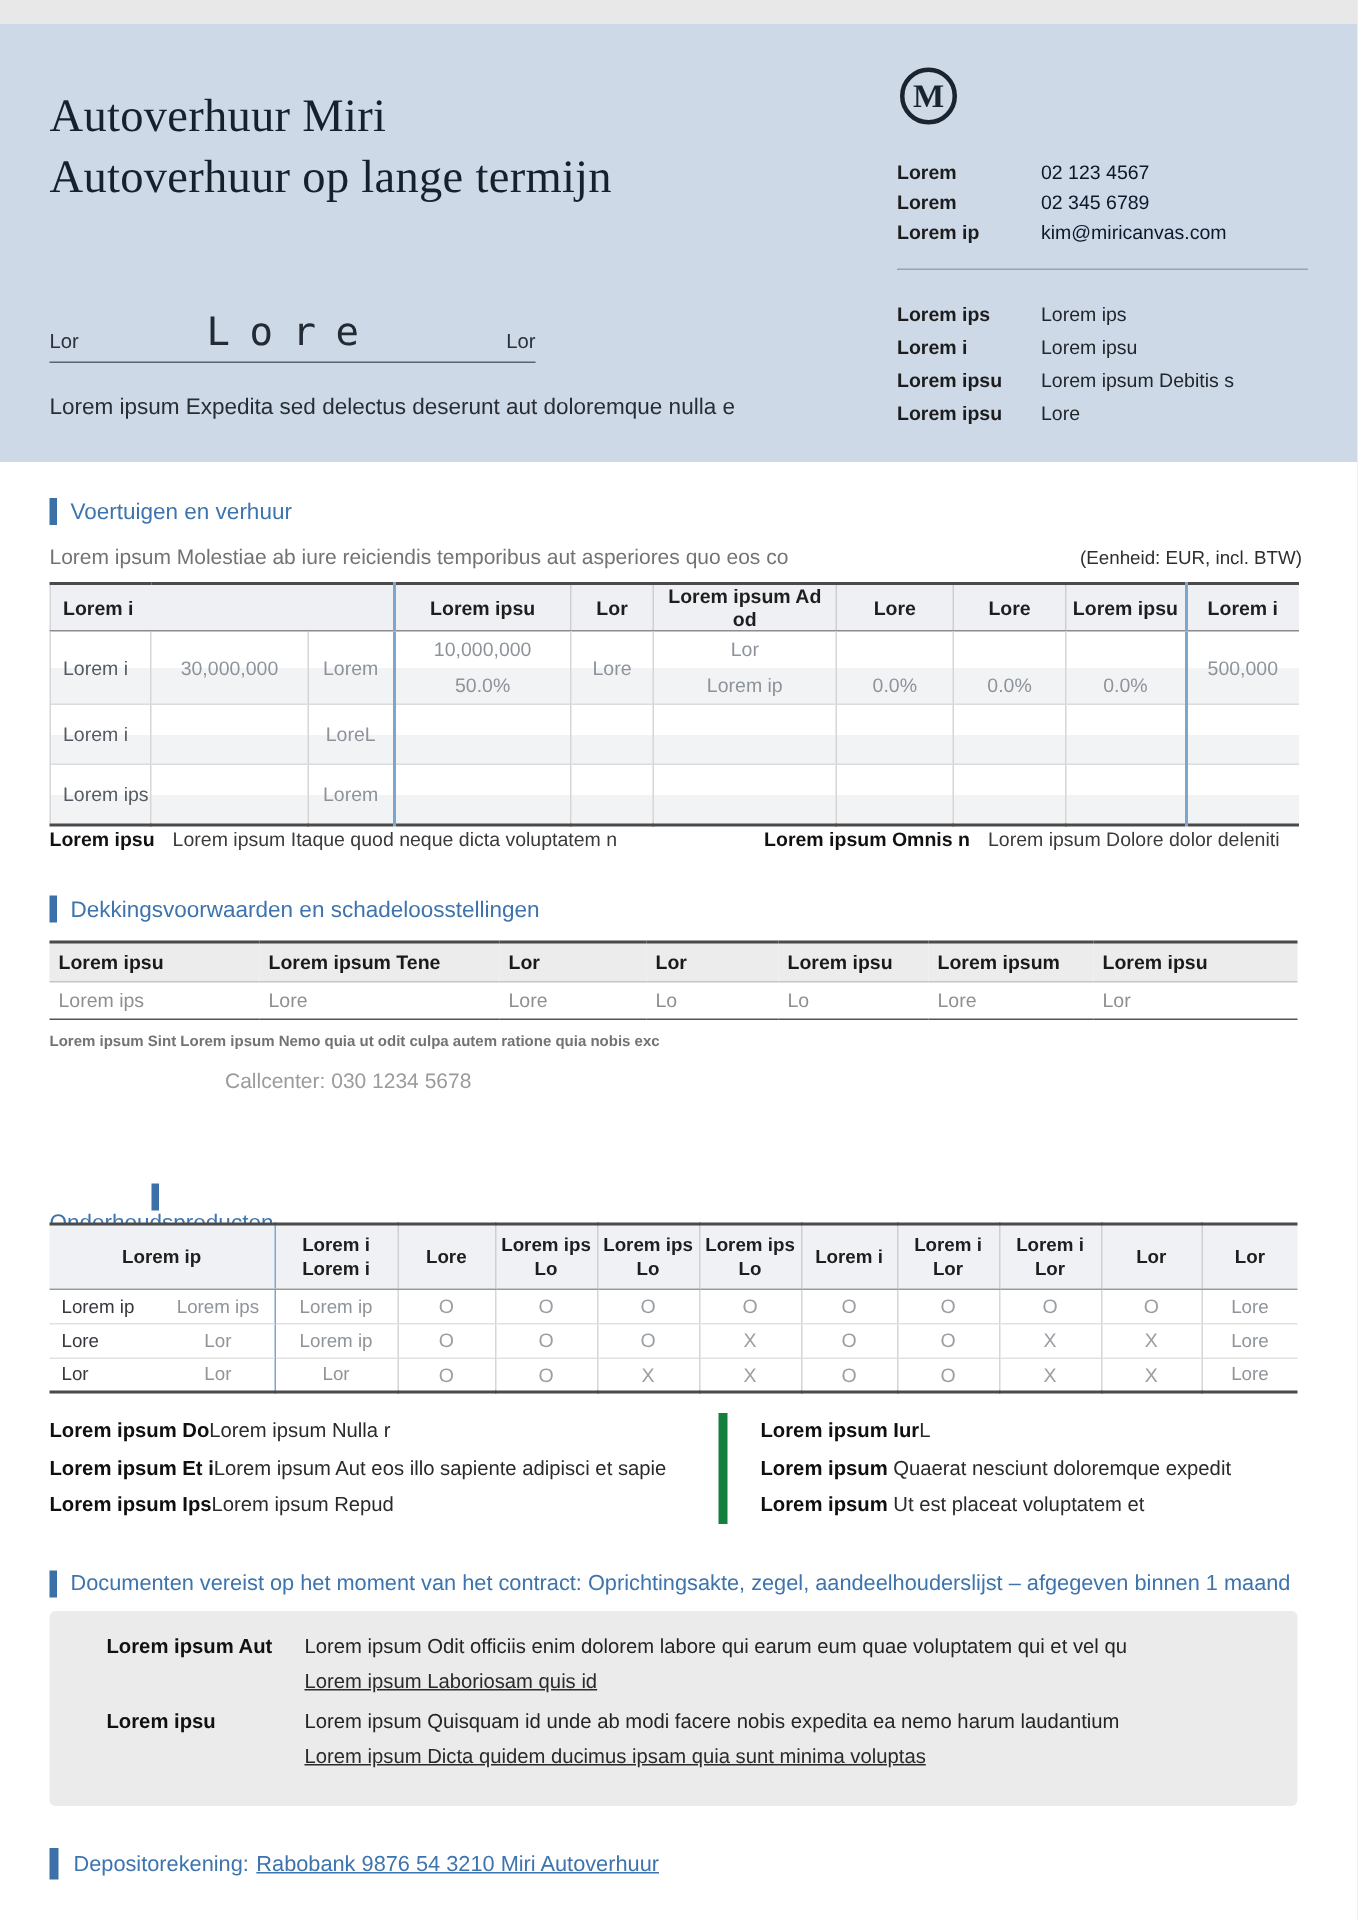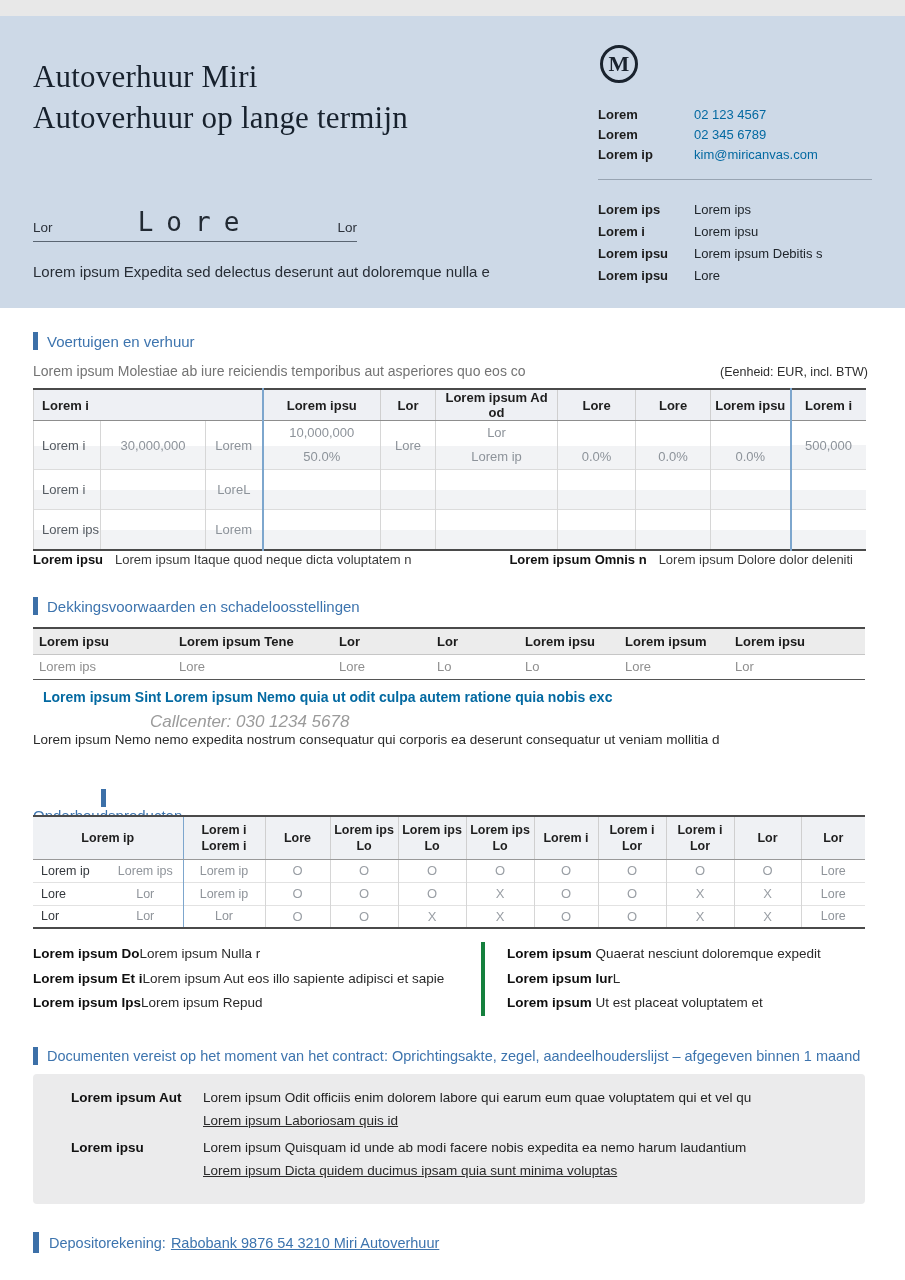--- a/index.html
+++ b/index.html
@@ -12,21 +12,21 @@
   
   .hdr { position:absolute; left:0; top:0; width:905px; height:292px; background:#cdd9e7; }
   .title { position:absolute; left:33px; top:40px; font-family:"Liberation Serif", serif;
            font-size:31px; line-height:41px; color:#17212d; letter-spacing:.2px; }
   .logo { position:absolute; left:600px; top:29px; width:38px; height:38px; border:3px solid #1a232e;
           border-radius:50%; display:flex; align-items:center; justify-content:center;
           font-family:"Liberation Serif", serif; font-weight:bold; font-size:22px; color:#1a232e; }
   .contact { position:absolute; left:598px; top:88px; font-size:13px; }
   .contact .row { display:flex; height:20px; align-items:center; }
   .contact .lbl { width:96px; font-weight:bold; color:#1c1c1c; }
-  .contact .val { color:#0369a1; }
+  .contact .val { color:#0f172a; }
   .hdr-divider { position:absolute; left:598px; top:163px; width:274px; height:1px; background:#98a4b2; }
   .details { position:absolute; left:598px; top:182px; font-size:13px; }
   .details .row { display:flex; height:22px; align-items:center; }
   .details .lbl { width:96px; font-weight:bold; color:#1c1c1c; }
   .details .val { color:#20262c; }
   .sig { position:absolute; left:33px; top:190px; width:324px; height:36px;
          border-bottom:1px solid #5a6572; display:flex; align-items:flex-end; padding-bottom:4px; }
   .sig .pre, .sig .suf { font-size:13.5px; color:#2b313a; padding-bottom:2px; }
   .sig .val { flex:1; text-align:center; font-family:"DejaVu Sans Mono", monospace;
               font-size:26px; letter-spacing:13px; color:#222a33; }
@@ -61,40 +61,40 @@
   .t1-notes .t { color:#3a3a3a; margin-left:12px; }
   .t1-notes .pair2 { margin-left:98px; display:flex;text-align:right; }
 
   
   .t2 { position:absolute; left:33px; top:611px; width:832px; border-collapse:collapse; table-layout:fixed;
         border-top:2px solid #4a4a4a; border-bottom:1.5px solid #555; font-size:13px; }
   .t2 th { height:26px; background:#ececec; font-weight:bold; color:#1a1a1a; text-align:left;
            padding-left:6px; border-bottom:1px solid #c6c6c6; }
   .t2 td { height:25px; color:#8f8f8f; text-align:left; padding-left:6px; }
 
-  .s2-em { position:absolute; left:43px; top:673px; font-size:14px; font-weight:bold; color:#0369a1; }
-  .s2-call { position:absolute; left:150px; top:696px; font-size:17px; color:#9b9b9b;font-style:italic; }
+  .s2-em { position:absolute; left:33px; top:673px; font-size:10px; font-weight:bold; color:#737373; }
+  .s2-call { position:absolute; left:150px; top:696px; font-size:14px; color:#9b9b9b; }
   .s2-para { position:absolute; left:33px; top:716px; font-size:13.5px; color:#2b2b2b; }
 
   
   .t3 { position:absolute; left:33px; top:799px; width:832px; border-collapse:collapse; table-layout:fixed;
         border-top:2px solid #4a4a4a; border-bottom:2px solid #4a4a4a; font-size:12.5px; }
   .t3 th { height:43px; background:#eff1f4; font-weight:bold; color:#1e1e1e; text-align:center;
            white-space:pre-line; line-height:16px; border-bottom:1px solid #999;
            border-left:1px solid #cfcfcf; }
   .t3 th:first-child { border-left:none; }
   .t3 td { height:23px; text-align:center; color:#8f949a; border-left:1px solid #d6d6d6; }
   .t3 td:first-child { border-left:none; text-align:left; padding-left:8px; color:#34383d; }
   .t3 td.nosep { border-left:none; }
   .t3 tr > .blue-l { border-left:1.5px solid #7da6cd; }
   .t3 tbody tr + tr td { border-top:1px solid #e2e2e2; }
   .t3 td.mark { color:#9a9fa5; font-size:13px; }
 
   .t3-notes { position:absolute; left:33px; top:926px; width:832px; display:flex; font-size:13.5px; }
-  .t3-notes .col-l { width:452px; border-right:4px solid #15803d; padding-right:20px; }
+  .t3-notes .col-l { width:452px; border-right:6px solid #15803d; padding-right:20px; }
   .t3-notes .col-r { flex:1; padding-left:22px; }
   .t3-notes .line { line-height:24.5px; color:#2a2a2a; }
   .t3-notes .b { font-weight:bold; color:#0f0f0f; }
 
   
   .doc-box { position:absolute; left:33px; top:1058px; width:832px; height:130px; background:#ebebec;
              border-radius:4px; padding:15px 0 0 16px; }
   .doc-row { display:flex; margin-bottom:11px; }
   .doc-row .lbl { width:154px; padding-left:22px; font-weight:bold; font-size:13.5px; color:#111; line-height:17px; }
   .doc-row .body { flex:1; font-size:13.5px; color:#242424; }
@@ -301,21 +301,20 @@
         <td>Lo</td>
         <td>Lo</td>
         <td>Lore</td>
         <td>Lor</td>
       </tr>
     </tbody>
   </table>
 
   <div class="s2-em">Lorem ipsum Sint Lorem ipsum Nemo quia ut odit culpa autem ratione quia nobis exc</div>
   <div class="s2-call">Callcenter: 030 1234 5678</div>
-  <div class="s2-para">Lorem ipsum Nemo nemo expedita nostrum consequatur qui corporis ea deserunt consequatur ut veniam mollitia d</div>
 
   <div class="sec-h" style="top:773px;flex-direction:column;">
     <span class="bar"></span>
     <span class="txt">Onderhoudsproducten</span>
   </div>
 
   <table class="t3">
     <colgroup>
       <col style="width:75px">
         <col style="width:75px">
@@ -404,24 +403,24 @@
       </div>
       <div class="line">
         <span class="b">Lorem ipsum Et i</span><span>Lorem ipsum Aut eos illo sapiente adipisci et sapie</span>
       </div>
       <div class="line">
         <span class="b">Lorem ipsum Ips</span><span>Lorem ipsum Repud</span>
       </div>
     </div>
     <div class="col-r">
       <div class="line">
+        <span class="b">Lorem ipsum Iur</span><span>L</span>
+      </div>
+      <div class="line">
         <span class="b">Lorem ipsum</span> <span>Quaerat nesciunt doloremque expedit</span>
-      </div>
-      <div class="line">
-        <span class="b">Lorem ipsum Iur</span><span>L</span>
       </div>
       <div class="line">
         <span class="b">Lorem ipsum</span> <span>Ut est placeat voluptatem et</span>
       </div>
     </div>
   </div>
 
   <div class="sec-h" style="top:1031px;">
     <span class="bar"></span>
     <span class="txt" style="font-size:14.5px;">Documenten vereist op het moment van het contract: Oprichtingsakte, zegel, aandeelhouderslijst – afgegeven binnen 1 maand</span>

